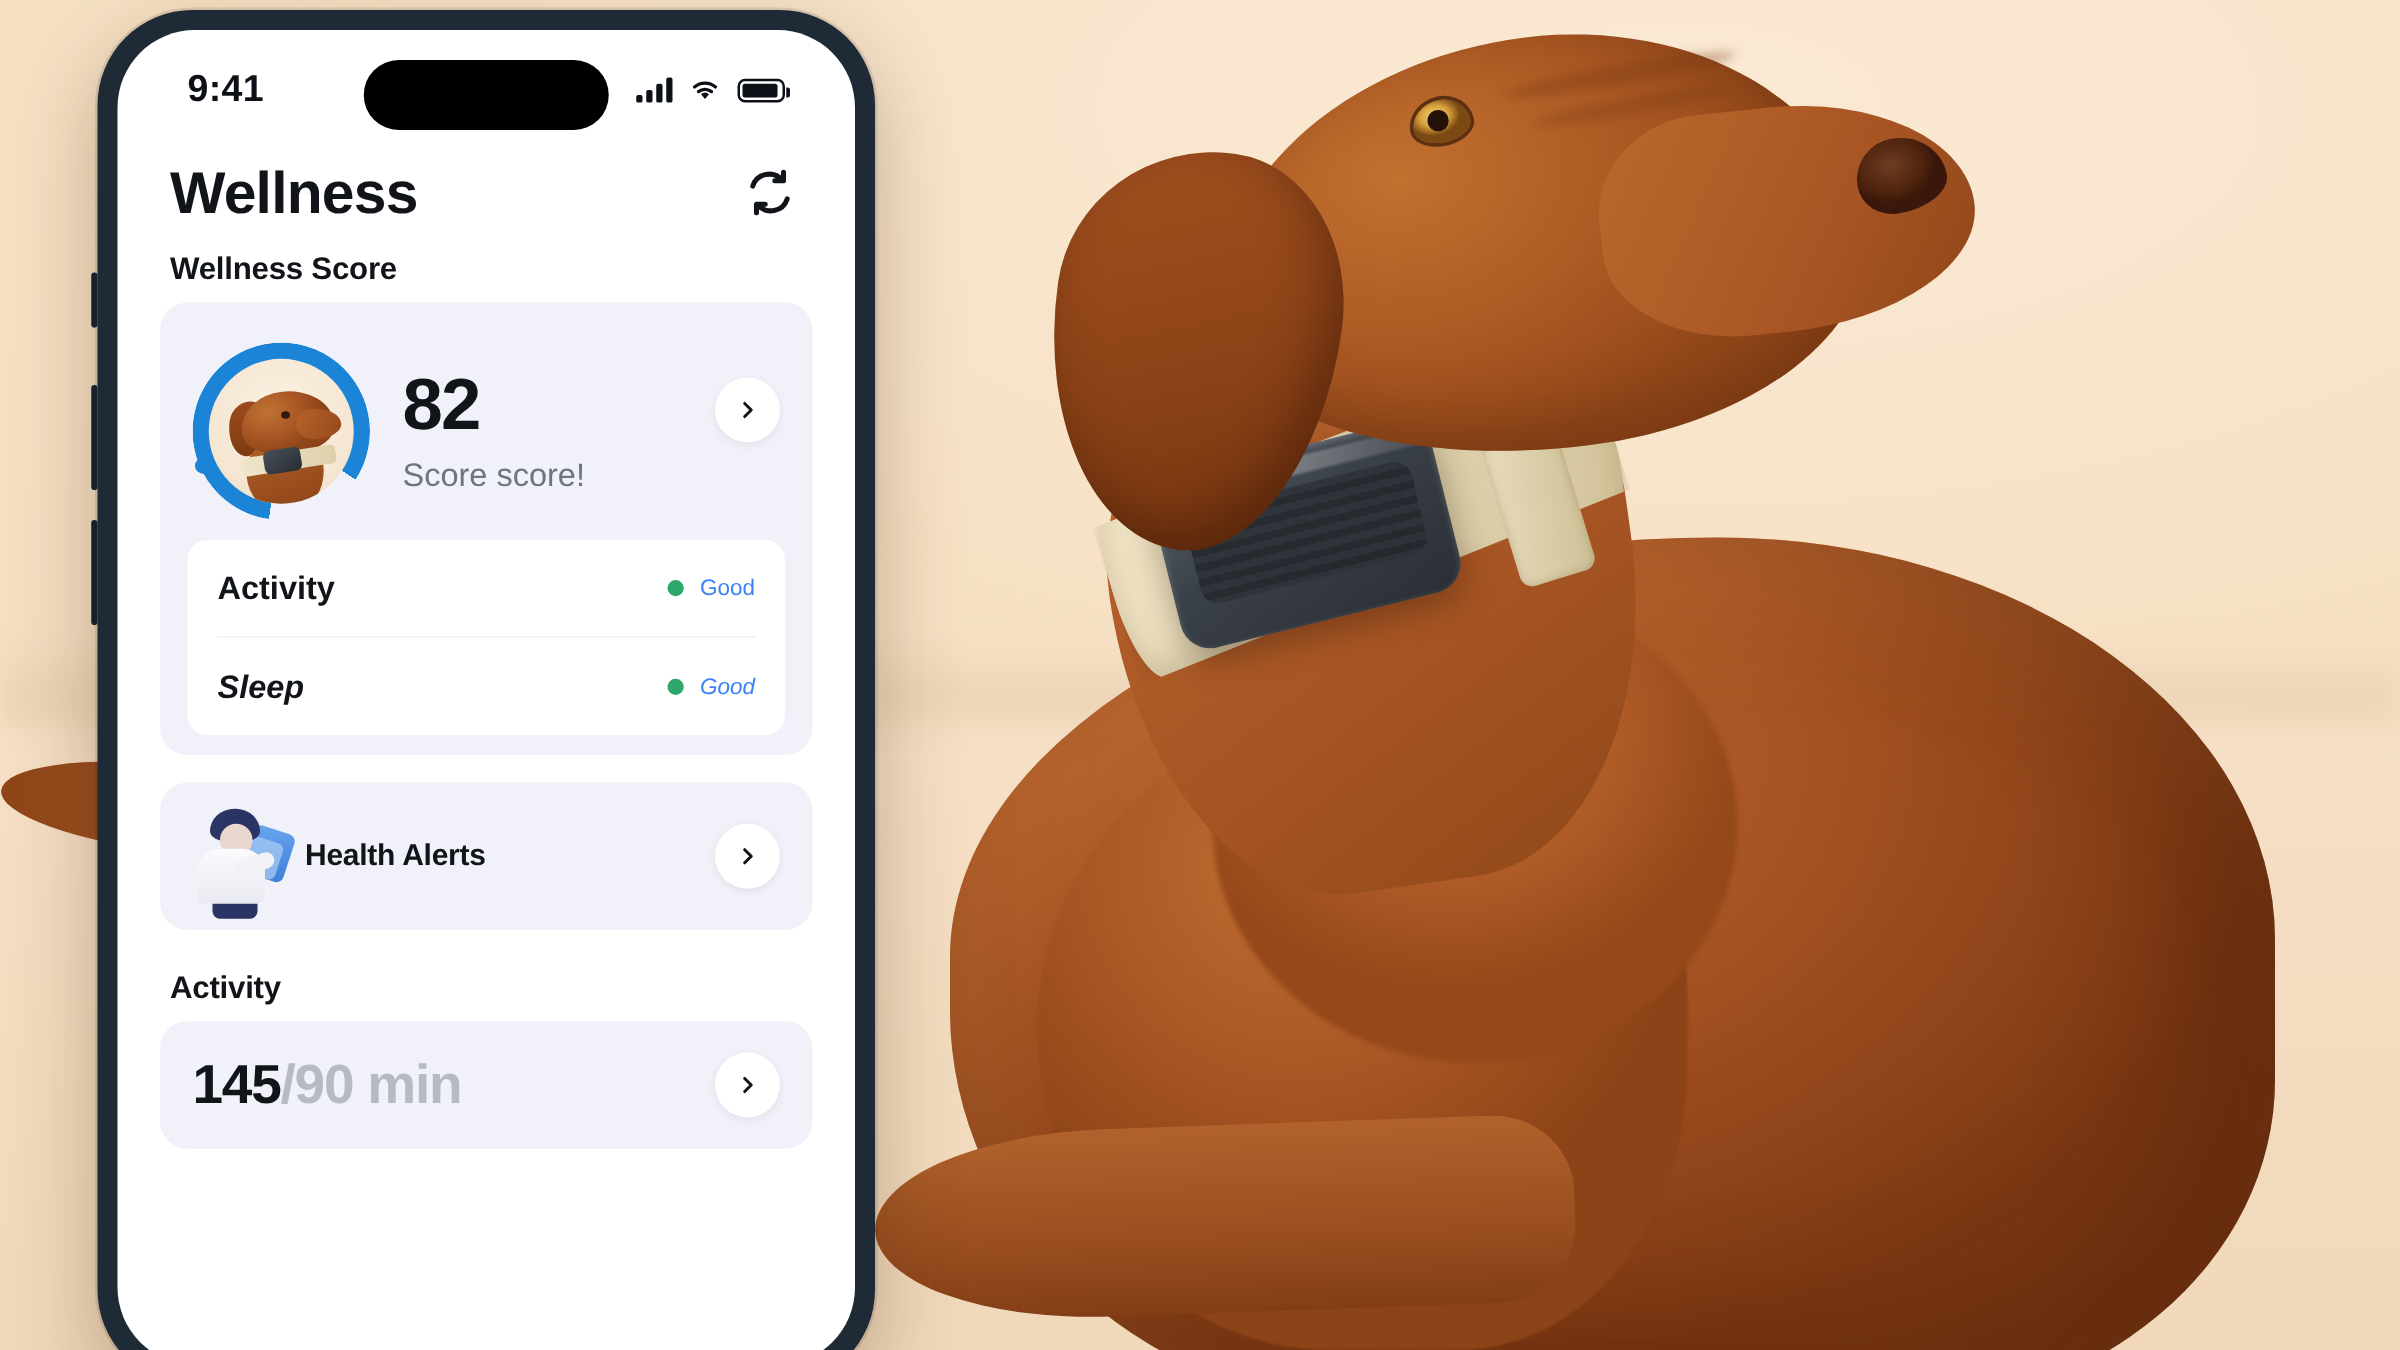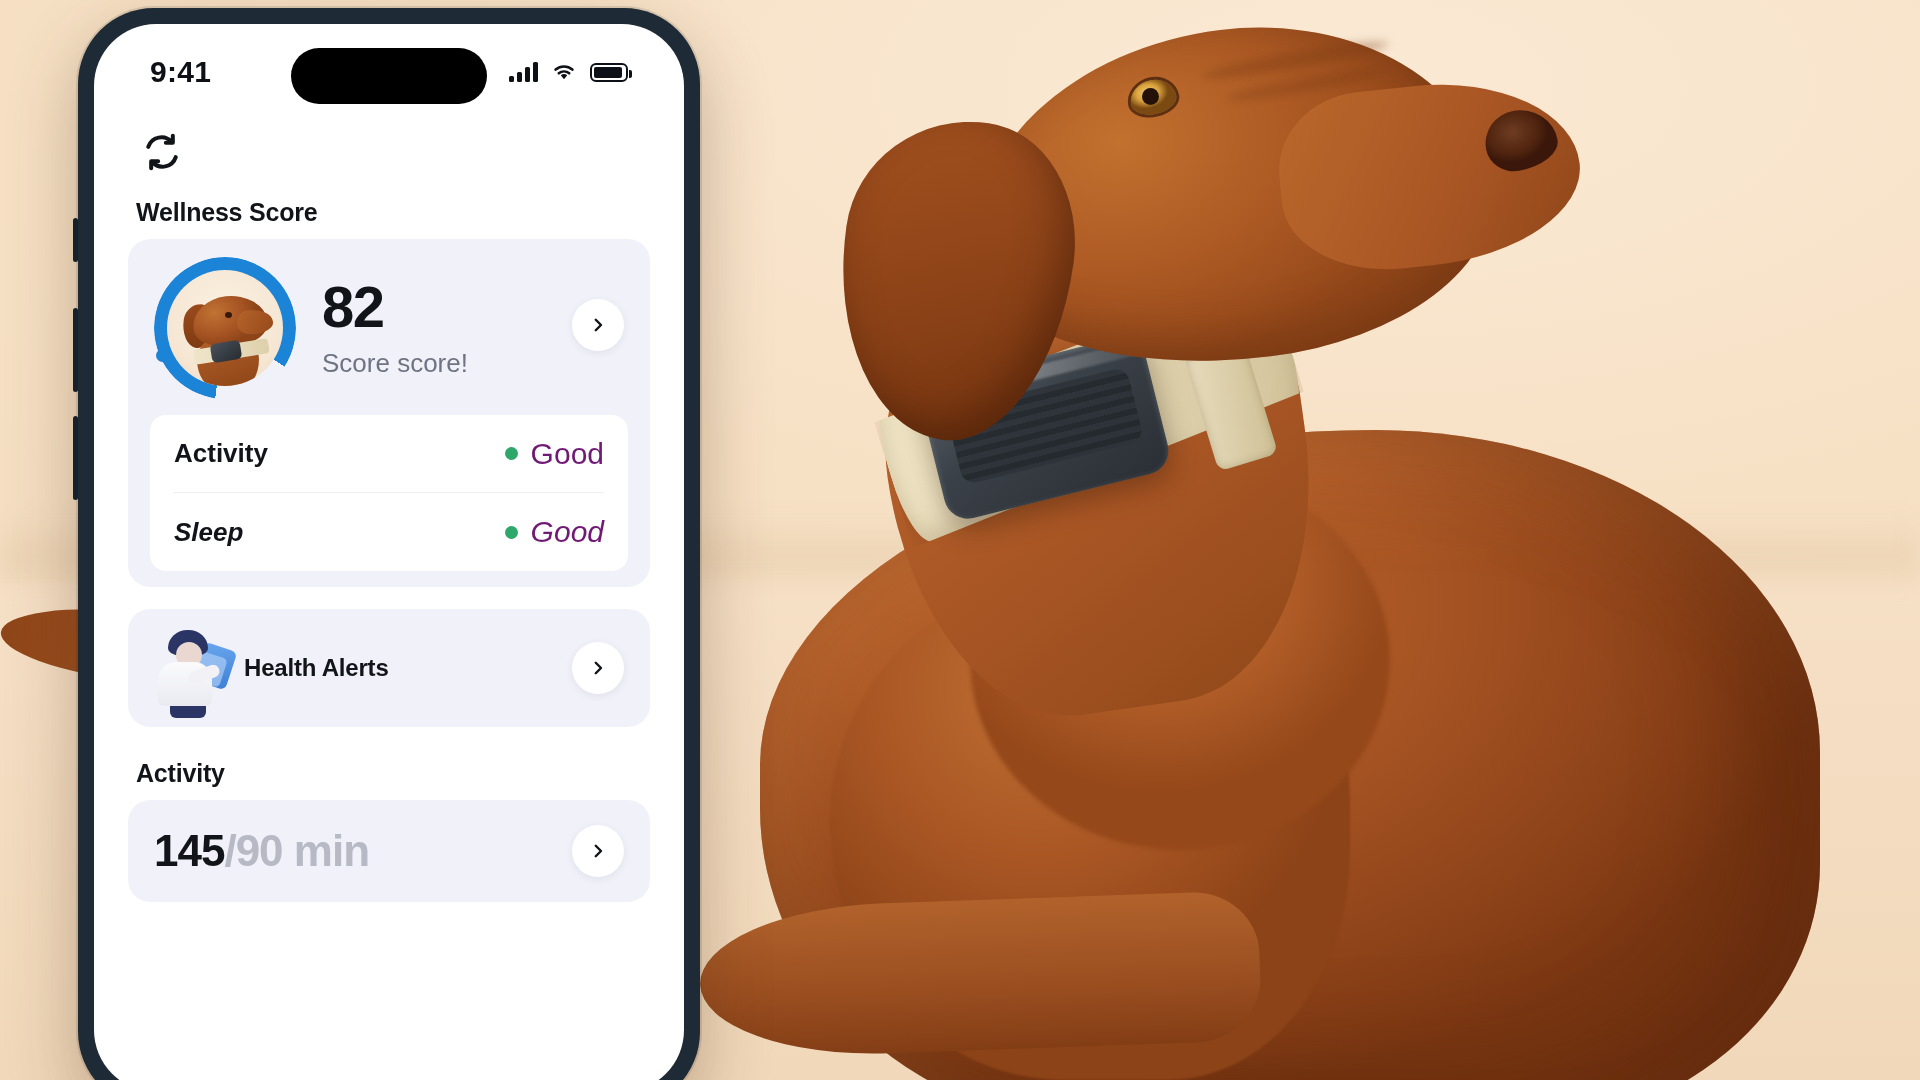--- a/index.html
+++ b/index.html
@@ -213,21 +213,21 @@
 
   .section-label {
     font-size:25px; font-weight:700; color:#111418;
     padding:10px 8px 12px 8px; letter-spacing:-.2px;
   }
 
   .card {
     background:#f1f1f9; border-radius:22px; position:relative;
     margin-bottom:22px;
   }
-  #score-card { padding:12px 22px 16px 22px; }
+  #score-card { padding:26px 22px 16px 22px; }
   #score-top { display:flex; align-items:center; gap:26px; padding:6px 4px 16px 4px; }
 
   .ring-wrap { width:142px; height:142px; position:relative; flex:none; }
   .ring {
     position:absolute; inset:0; border-radius:50%;
     background:conic-gradient(from 188deg, #1c84d6 0deg 295deg, rgba(28,132,214,0) 295deg 360deg);
     -webkit-mask:radial-gradient(circle, transparent 56px, #000 57px);
     mask:radial-gradient(circle, transparent 56px, #000 57px);
   }
   .ring-cap { position:absolute; width:13px; height:13px; border-radius:50%; background:#1c84d6; }
@@ -280,21 +280,21 @@
 
   .subcard { background:#fff; border-radius:16px; padding:0 24px; }
   .metric-row {
     display:flex; align-items:center; justify-content:space-between;
     height:78px; border-bottom:1px solid #eceef3;
   }
   .metric-row:last-child { border-bottom:none;font-style:italic; }
   .metric-name { font-size:26px; font-weight:700; color:#111418; }
   .metric-status { display:flex; align-items:center; gap:13px; }
   .dot { width:13px; height:13px; border-radius:50%; background:#2da86a; }
-  .metric-val { font-size:30px; color:#701a75; }
+  .metric-val { font-size:18px; color:#3b82f6; }
 
   #score-foot { font-size:21px; color:#7b808e; padding:18px 10px 4px 10px; }
 
   #alerts-card {
     display:flex; align-items:center; gap:10px; padding:18px 22px; height:118px;
   }
   #alerts-illus { width:84px; height:84px; position:relative; flex:none; }
   .il { position:absolute; }
   .il-hair { left:18px; top:4px; width:40px; height:26px; background:#2a3566; border-radius:50% 50% 30% 34% / 70% 70% 32% 32%; }
   .il-face { left:26px; top:16px; width:26px; height:26px; background:#e9d7d0; border-radius:50%; }
@@ -365,20 +365,21 @@
         </svg>
         <div class="battery">
             <span></span>
           </div>
       </div>
     </div>
 
     <div id="content">
 
       <div id="apphead">
+        <div id="page-title">Wellness</div>
         <div id="sync-btn">
           <svg width="44" height="44" viewBox="0 0 24 24" fill="none">
             <path d="M4.5 9.2A7.5 7.5 0 0117.3 6.6" stroke="#111418" stroke-width="2.2" stroke-linecap="round"></path>
             <path d="M19.5 14.8A7.5 7.5 0 016.7 17.4" stroke="#111418" stroke-width="2.2" stroke-linecap="round"></path>
             <path d="M17.9 3.2v3.7h-3.8" stroke="#111418" stroke-width="2.2" stroke-linecap="round" stroke-linejoin="round"></path>
             <path d="M6.1 20.8v-3.7h3.8" stroke="#111418" stroke-width="2.2" stroke-linecap="round" stroke-linejoin="round"></path>
           </svg>
         </div>
       </div>
 

